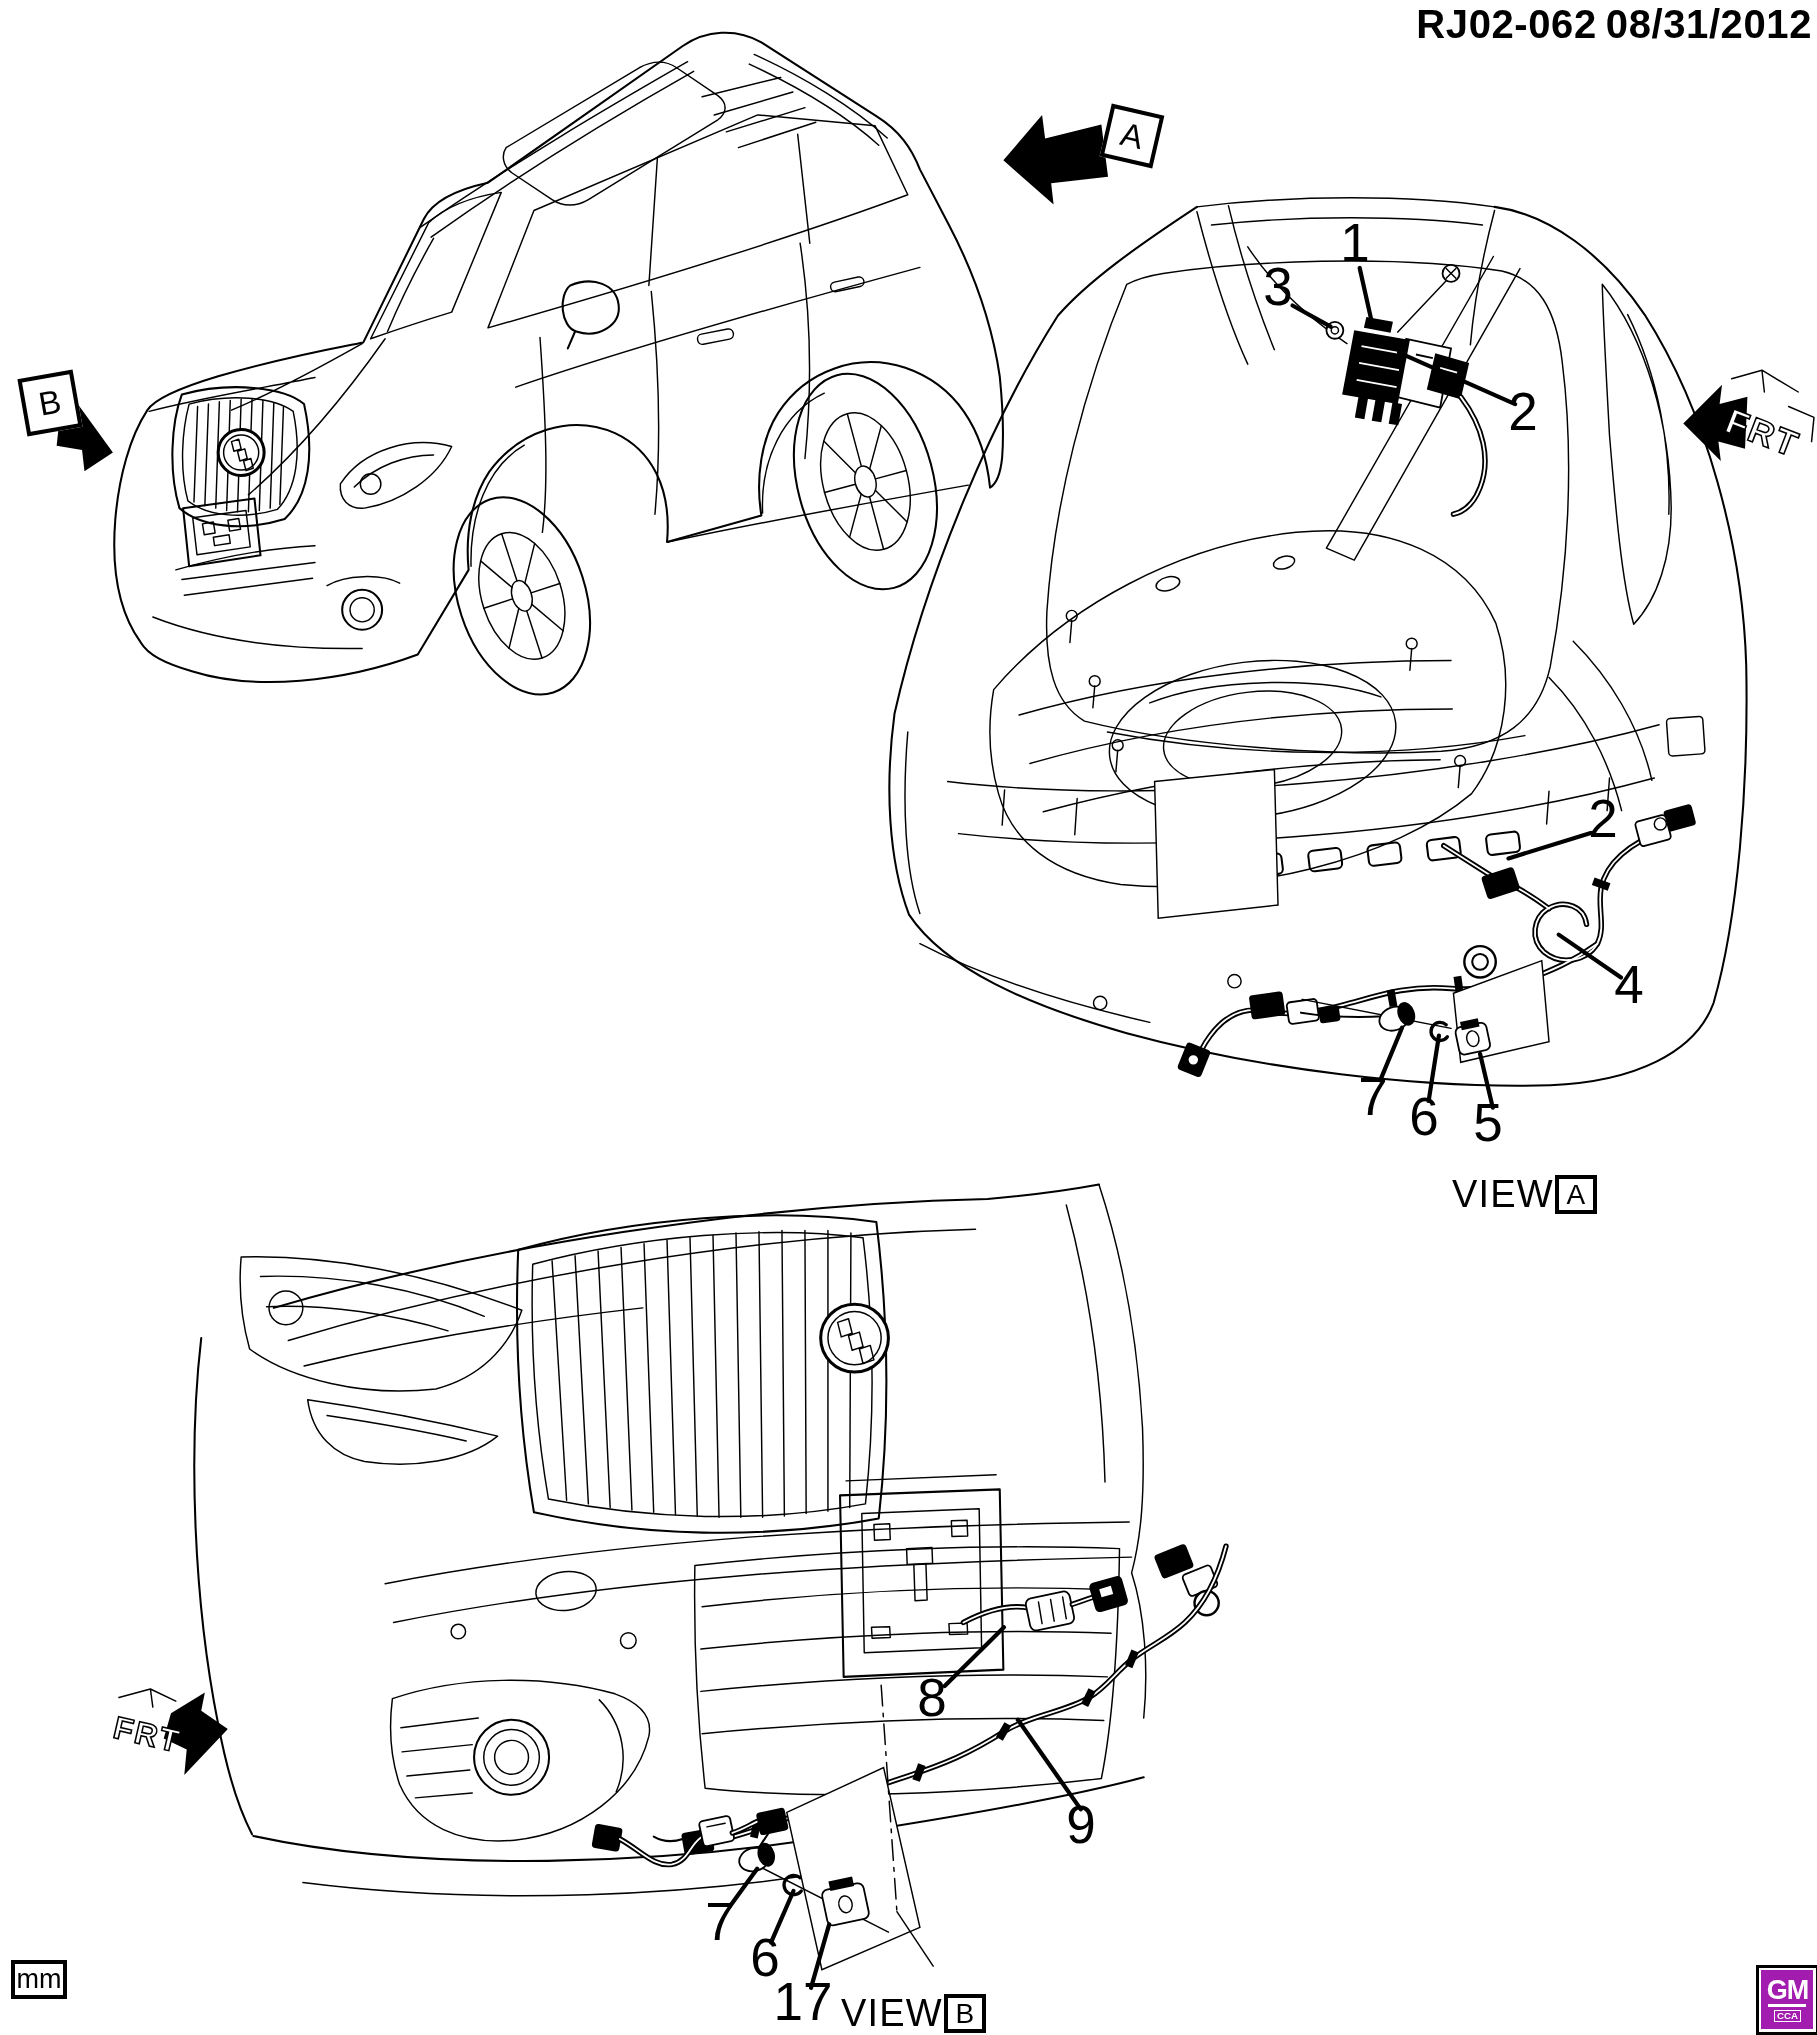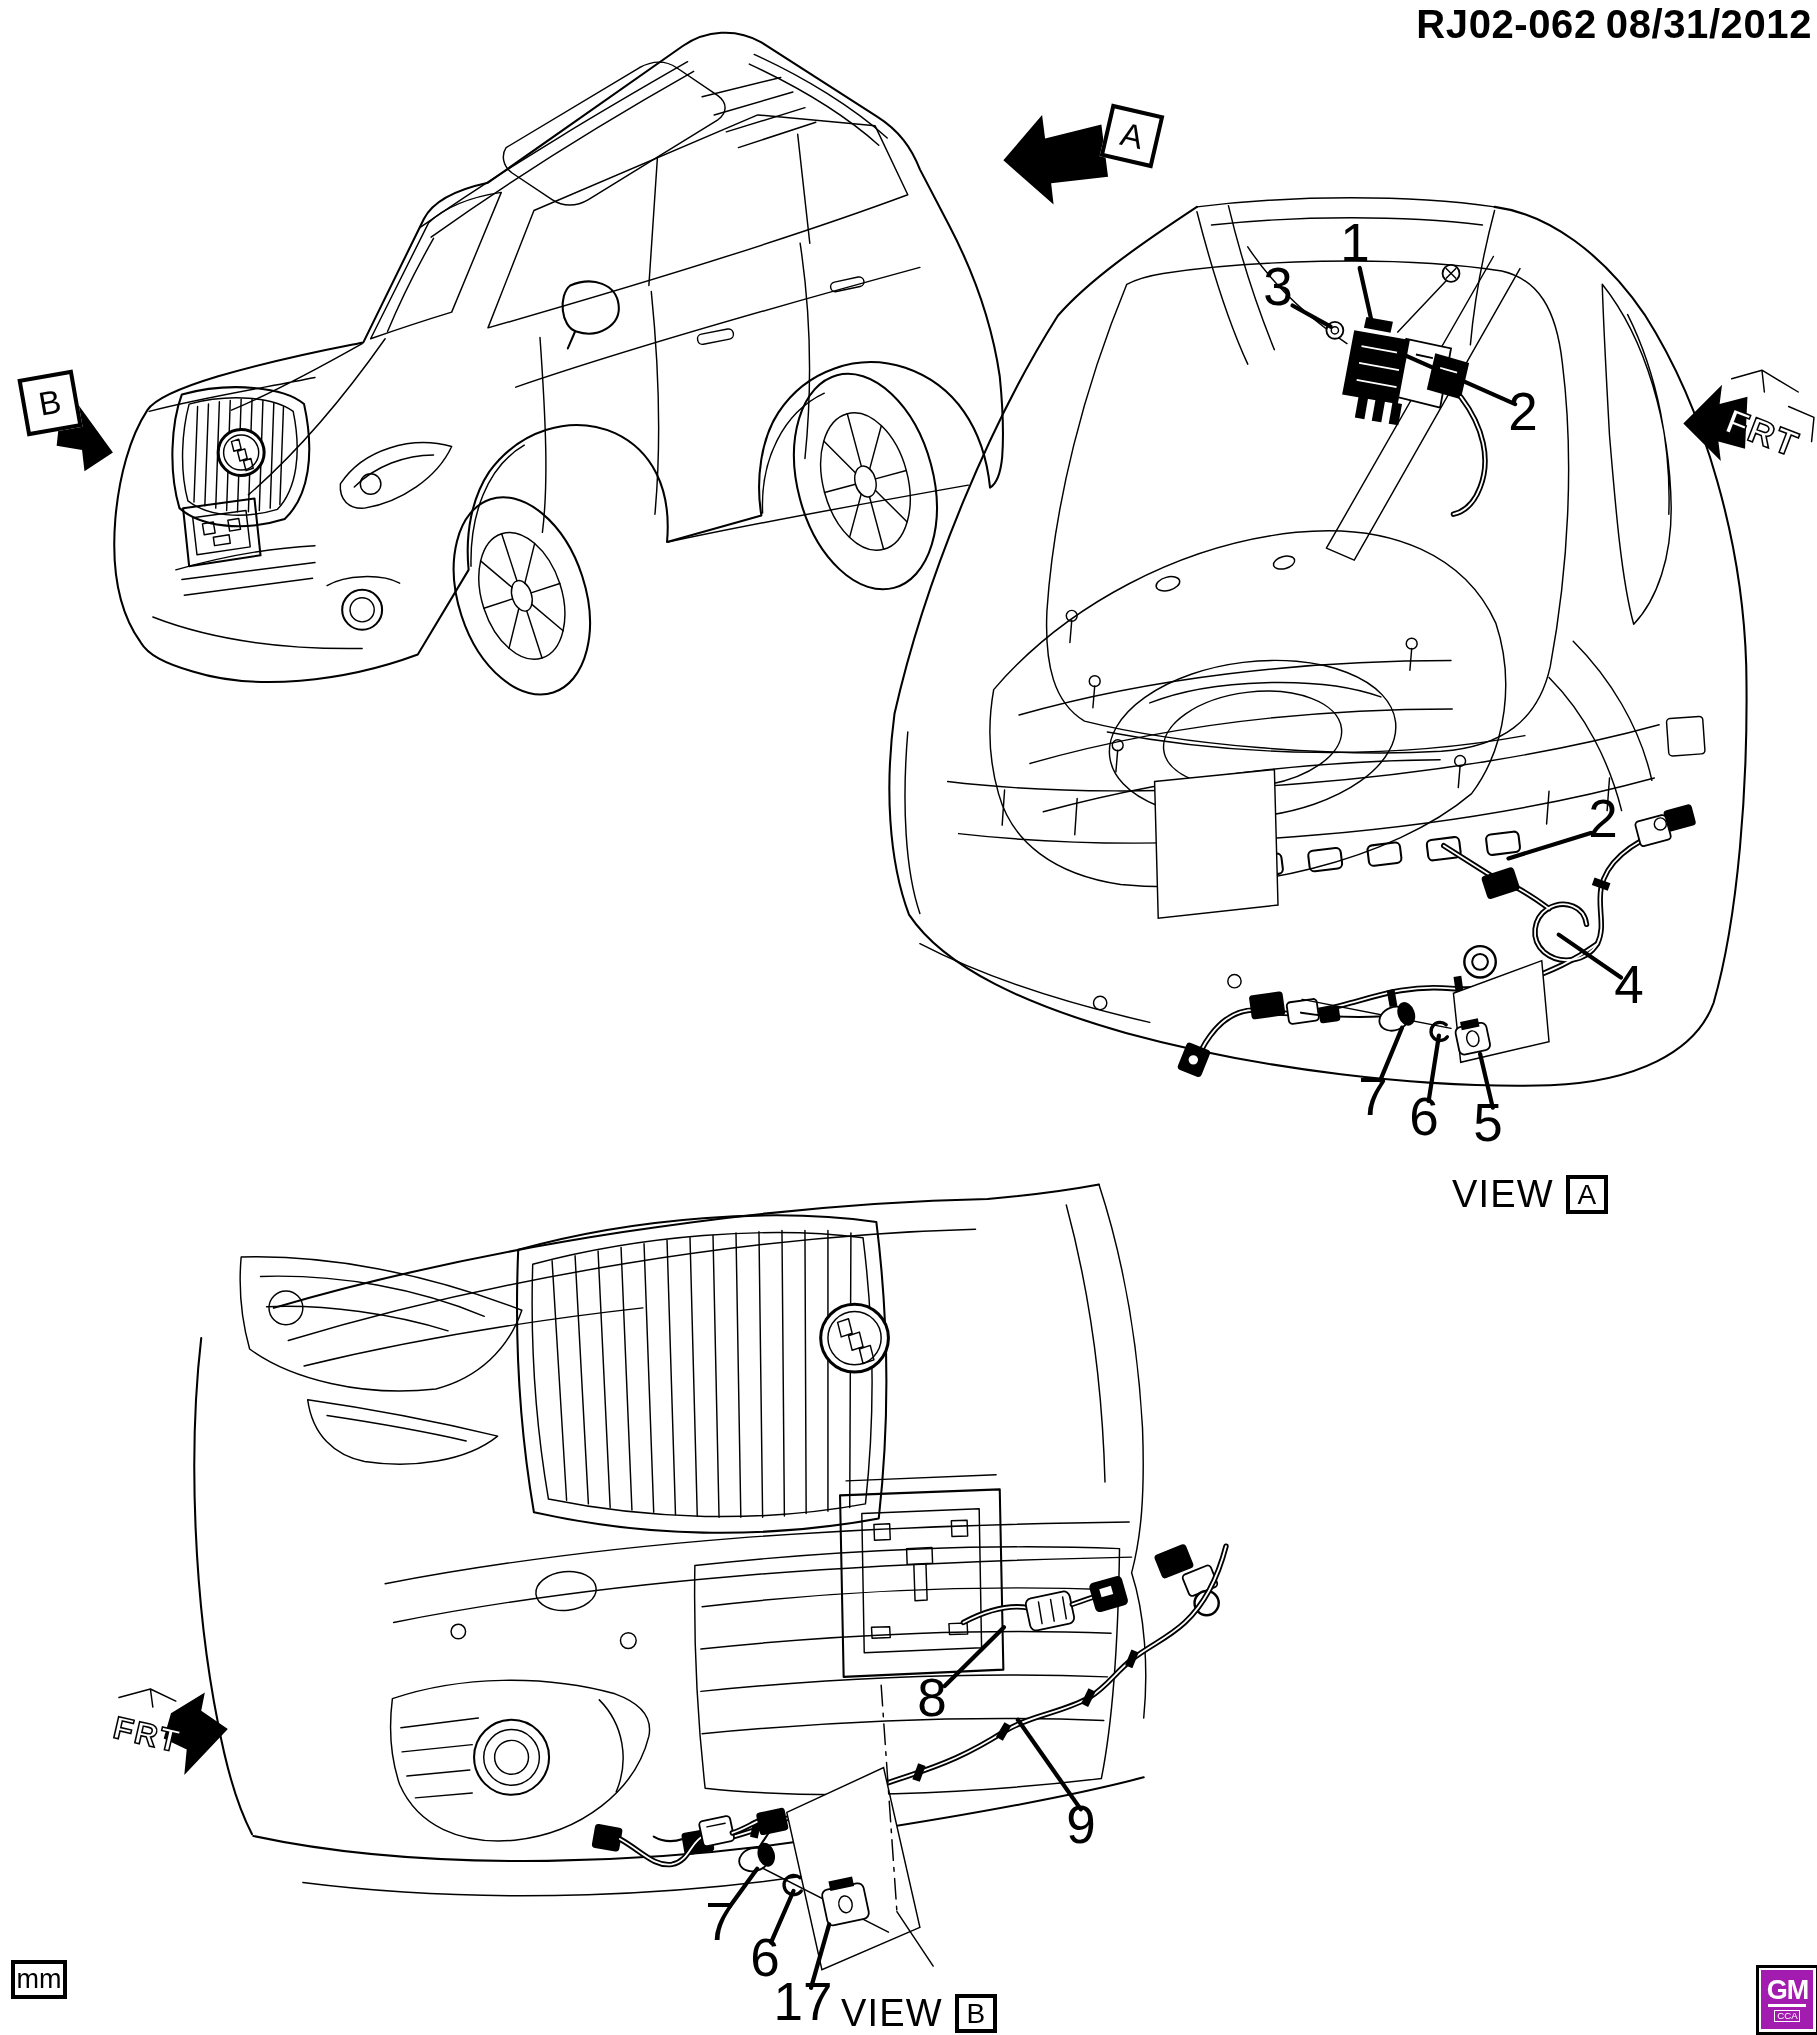--- a/index.html
+++ b/index.html
@@ -11,35 +11,35 @@
   .s5{fill:none;stroke:#000;stroke-width:5.5;stroke-linecap:round}
   .tube{fill:none;stroke:#000;stroke-width:9;stroke-linecap:round}
   .tubein{fill:none;stroke:#fff;stroke-width:3;stroke-linecap:round}
   .ldr{fill:none;stroke:#000;stroke-width:7;stroke-linecap:round}
   .blk{fill:#000;stroke:none}
   .wht{fill:#fff;stroke:#000;stroke-width:3}
   .w2{fill:#fff;stroke:#000;stroke-width:2.4}
   .dashcut{stroke-dasharray:34 12 6 12}
   .frt-text{font-family:"Liberation Sans",sans-serif;font-weight:bold;fill:#fff;stroke:#000;stroke-width:2.6;letter-spacing:4px;}
   .callout{position:absolute;transform:translate(-50%,-50%);font-size:53px;line-height:1;color:#000;}
-  .viewlbl{position:absolute;display:flex;align-items:center;gap:12px;}
+  .viewlbl{position:absolute;display:flex;align-items:center;gap:1px;}
   .viewword{font-size:38px;letter-spacing:1.2px;}
   .letterbox{border:4.8px solid #000;display:flex;align-items:center;justify-content:center;background:#fff;}
   .vbox{width:34px;height:31px;font-size:28px;}
   .header{position:absolute;top:2.4px;right:6px;display:flex;gap:9px;font-size:40px;font-weight:bold;letter-spacing:0.6px;}
   .secbox{position:absolute;font-size:33px;}
   #mmbox{position:absolute;left:11px;top:1960px;width:48px;height:31px;border:4.2px solid #000;
          display:flex;align-items:center;justify-content:center;font-size:27px;}
   #gmlogo{position:absolute;left:1756px;top:1965px;width:52px;height:59px;border:3px solid #000;
           background:#fff;padding:2.4px;}
   #gmlogo .inner{width:100%;height:100%;background:#a21caf;color:#fff;display:flex;flex-direction:column;
                  align-items:center;justify-content:center;}
   #gmlogo .brand{font-size:27px;font-weight:bold;letter-spacing:-1.2px;line-height:0.9;}
   #gmlogo .bar{width:38px;height:3px;background:#fff;margin:2.4px 0 2.4px 0;}
-  #gmlogo .sub{font-size:9.7px;font-weight:normal;border:1.2px solid #fff;padding:0 1.8px;line-height:1.1;}
+  #gmlogo .sub{font-size:9.7px;font-weight:bold;border:1.2px solid #fff;padding:0 1.8px;line-height:1.1;}
 </style>
 </head>
 <body>
 
 <div id="canvas">
 
 <svg id="art" width="1818" height="2035" viewBox="0 0 3004 3364">
 
   <g>
 

